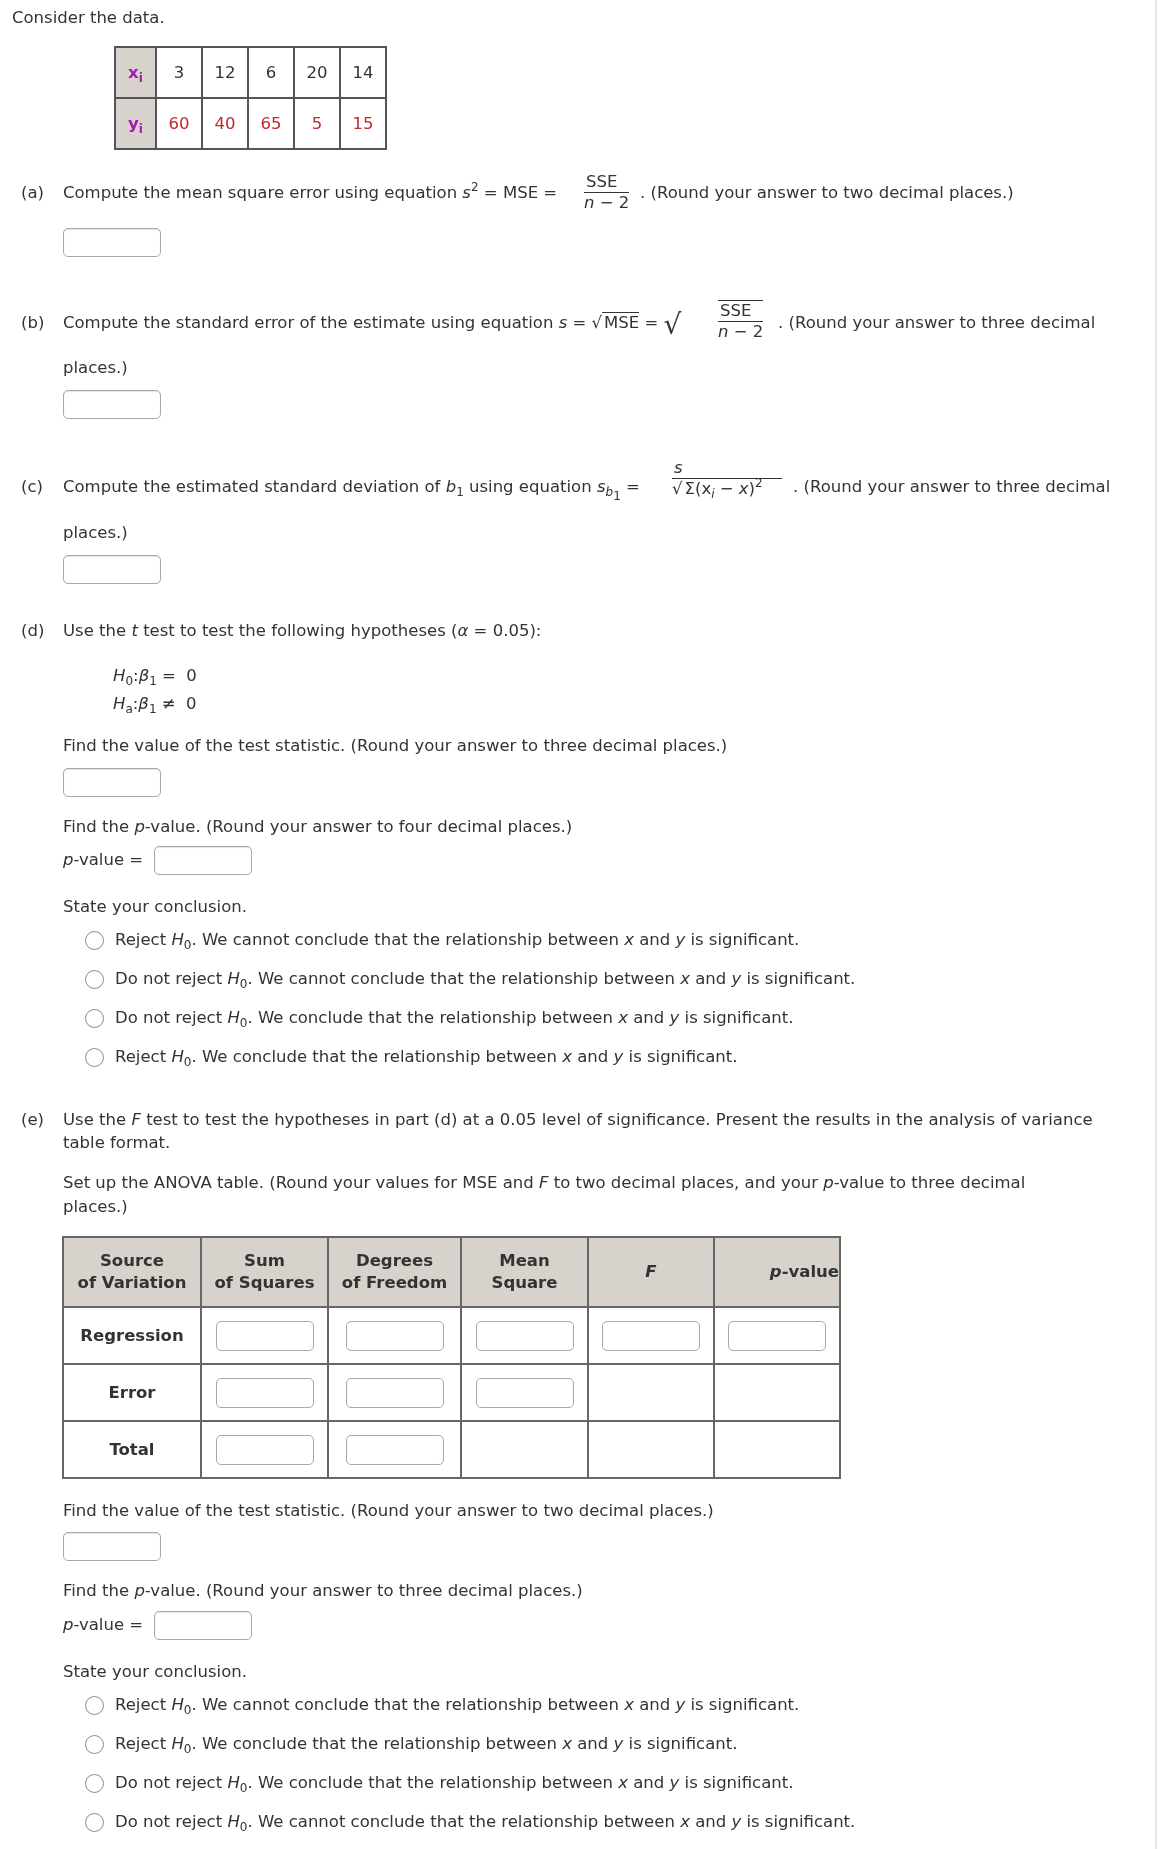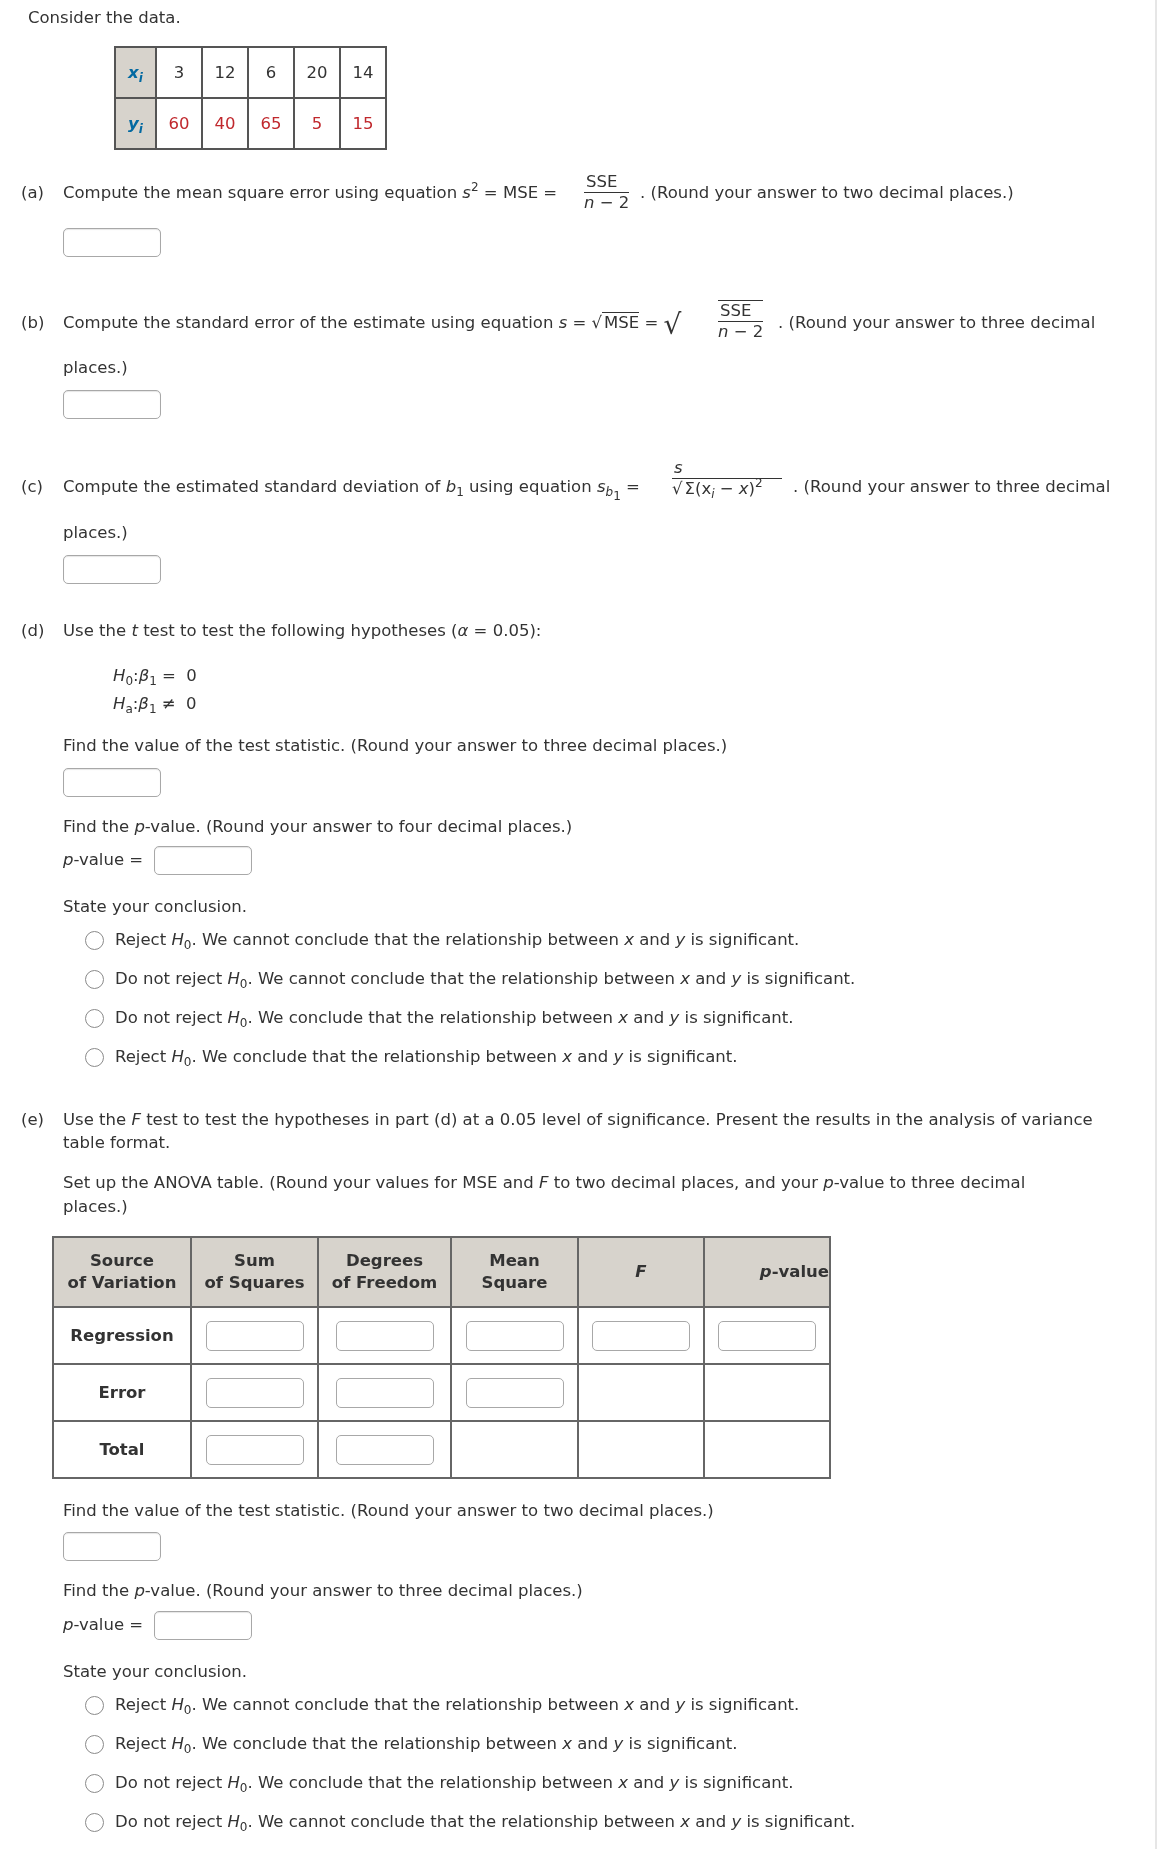--- a/index.html
+++ b/index.html
@@ -8,42 +8,42 @@
   .abs { position:absolute; white-space:nowrap; line-height:20px; }
   .rightline { position:absolute; left:1155px; top:0; width:2px; height:1849px; background:#e6e6e6; }
   i, .it { font-style:italic; }
   sub { font-size:12px; vertical-align:-4px; line-height:0; }
   sup { font-size:12px; vertical-align:7px; line-height:0; }
   .inp { position:absolute; width:98px; height:29px; border:1px solid #a8a8a8; border-radius:5px;
          background:#fff; box-shadow: inset 0 1px 1px #e6e6e6; box-sizing:border-box; }
   
   .dtab { position:absolute; left:114px; top:46px; border-collapse:collapse; }
   .dtab td { border:2px solid #555; width:44px; height:49px; text-align:center; padding:0; font-size:16.5px; }
-  .dtab td.hd { background:#d7d3cc; width:39px; font-weight:bold; font-style:italic; color:#0369a1; }
+  .dtab td.hd { background:#d7d3cc; width:39px; font-weight:bold; color:#a21caf; }
   .dtab td.red { color:#c0282d; }
   
   .frac { position:absolute; text-align:left; line-height:20px; }
   .frac .num { display:block; border-bottom:1.5px solid #333; padding:0 2px; }
   .frac .den { display:block; }
   .sqrt { border-top:1.5px solid #333; padding-left:2px; }
   
-  .atab { position:absolute; left:52px; top:1236px; border-collapse:collapse; }
+  .atab { position:absolute; left:62px; top:1236px; border-collapse:collapse; }
   .atab th, .atab td { border:2px solid #666; padding:0; text-align:center; }
   .atab th { background:#d7d3cc; font-weight:bold; height:68px; font-size:16.5px; line-height:22px; color:#333; }
   .atab td { height:55px;font-weight:bold; }
   .atab .cin { display:inline-block; width:98px; height:30px; border:1px solid #a8a8a8; border-radius:5px;
                box-sizing:border-box; vertical-align:middle; background:#fff; }
   .radio { position:absolute; width:19px; height:19px; border:1.5px solid #8a8a8a; border-radius:50%; box-sizing:border-box; background:#fff; }
 </style>
 </head>
 <body>
 
 <div class="rightline"></div>
 
-<div class="abs" style="left:12px;top:8px;margin-left:16px;">Consider the data.</div>
+<div class="abs" style="left:12px;top:8px;">Consider the data.</div>
 
 <table class="dtab">
   <tbody>
       <tr>
     <td class="hd"><span>x</span><sub>i</sub></td>
     <td>3</td>
     <td>12</td>
     <td>6</td>
     <td>20</td>
     <td>14</td>

